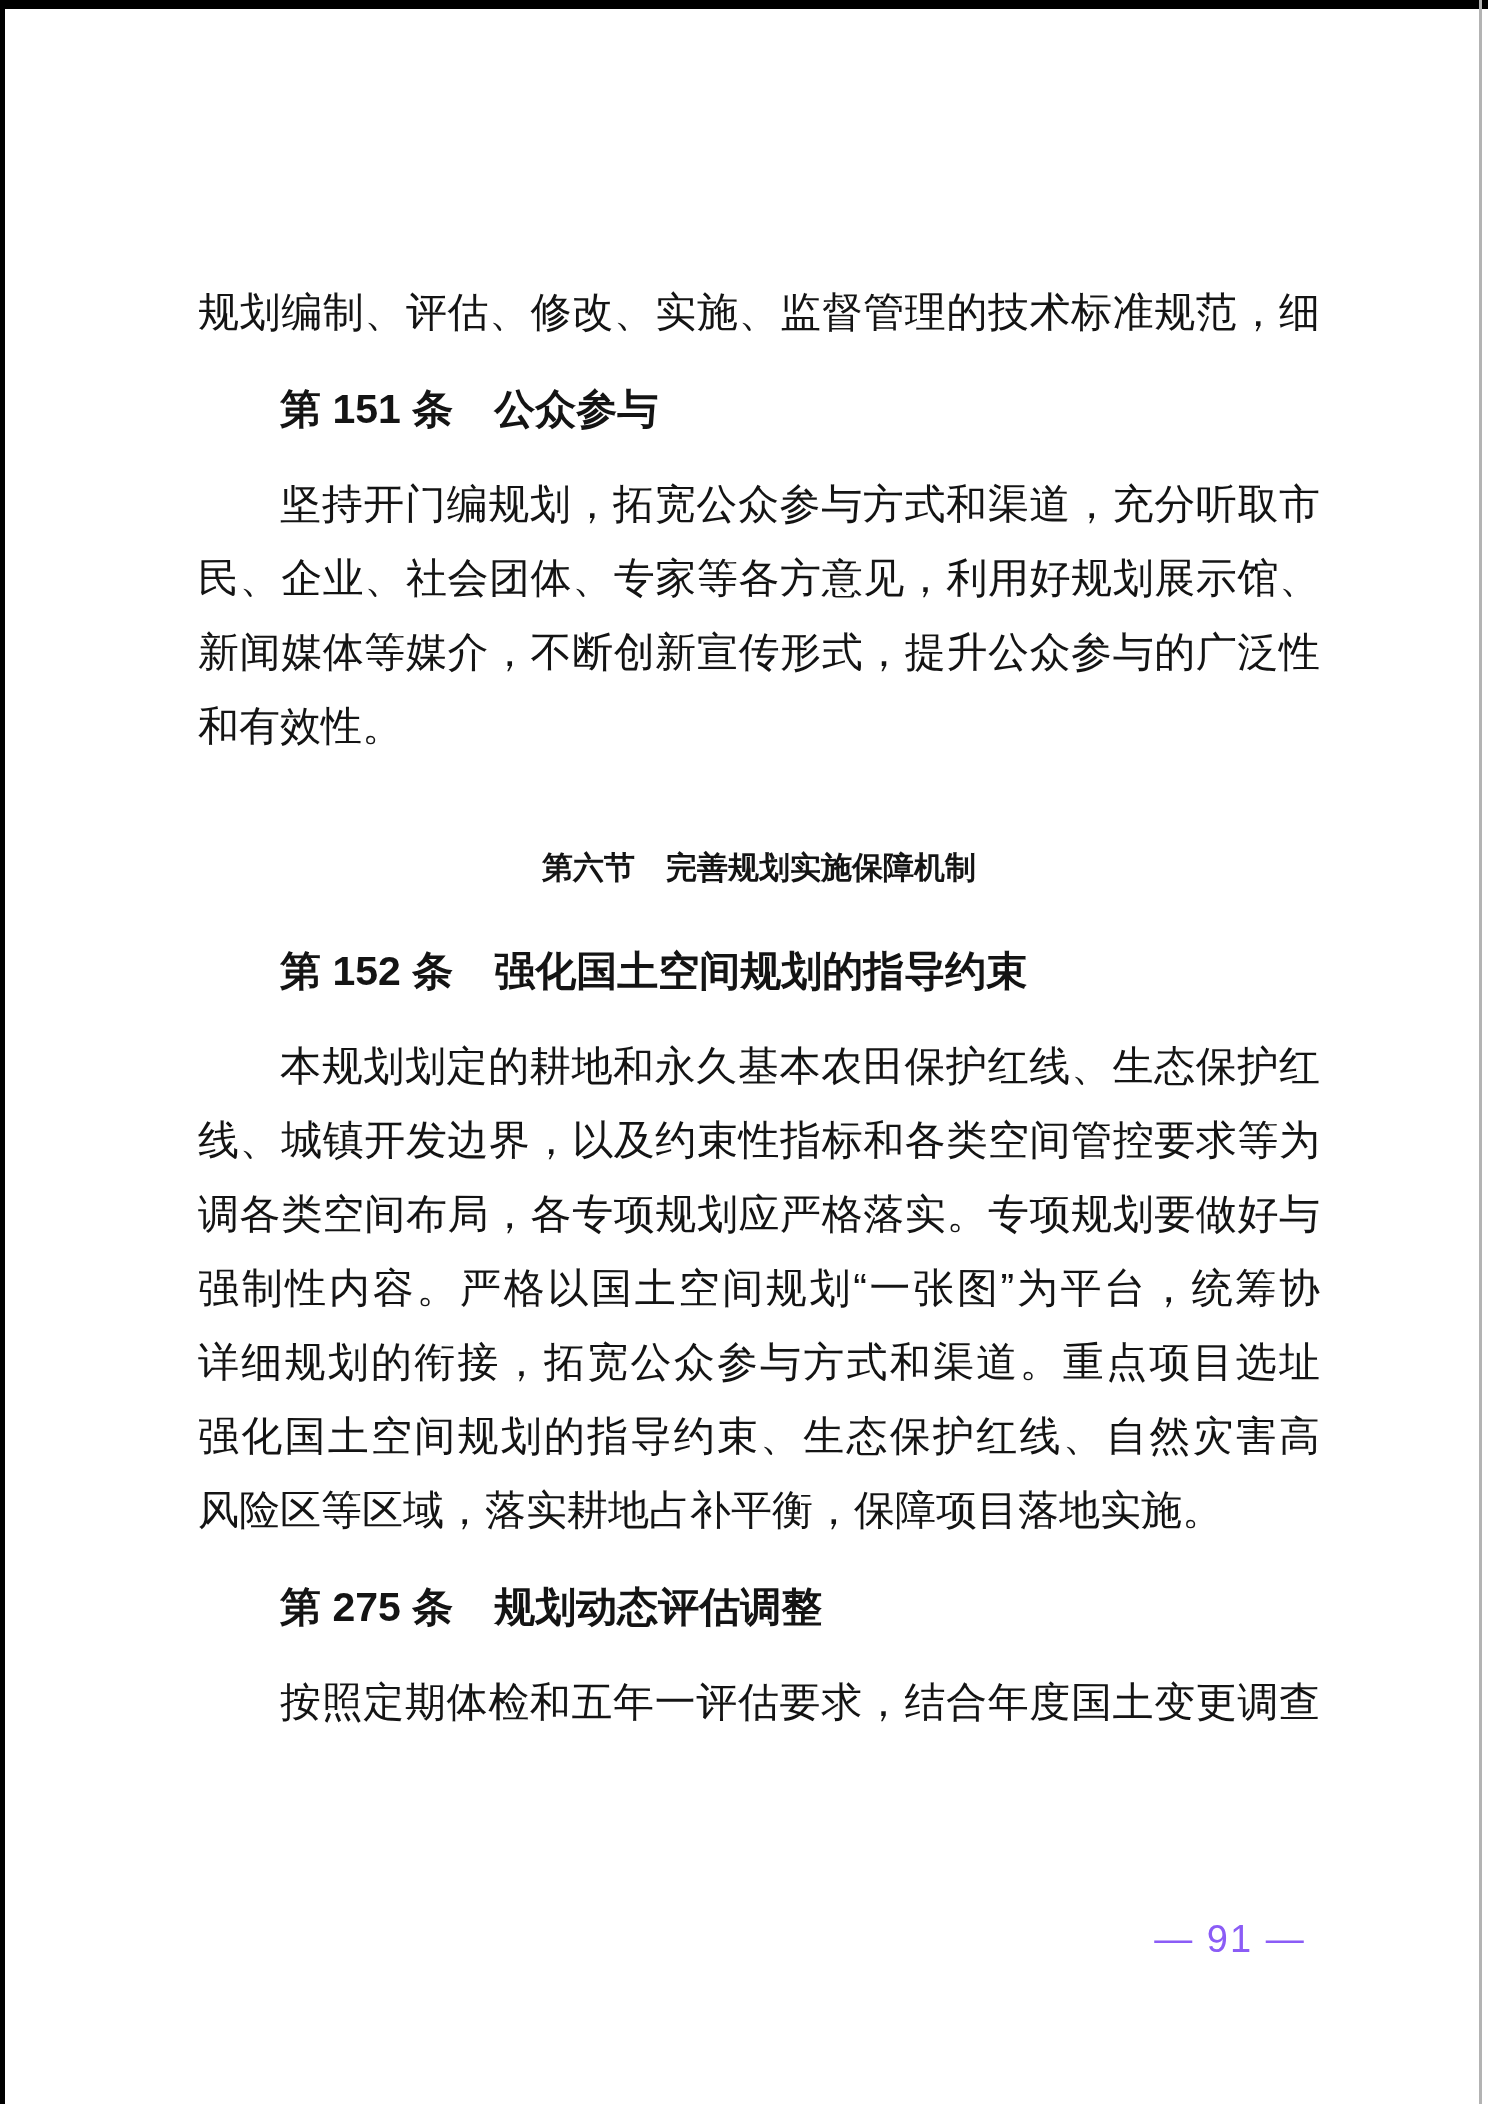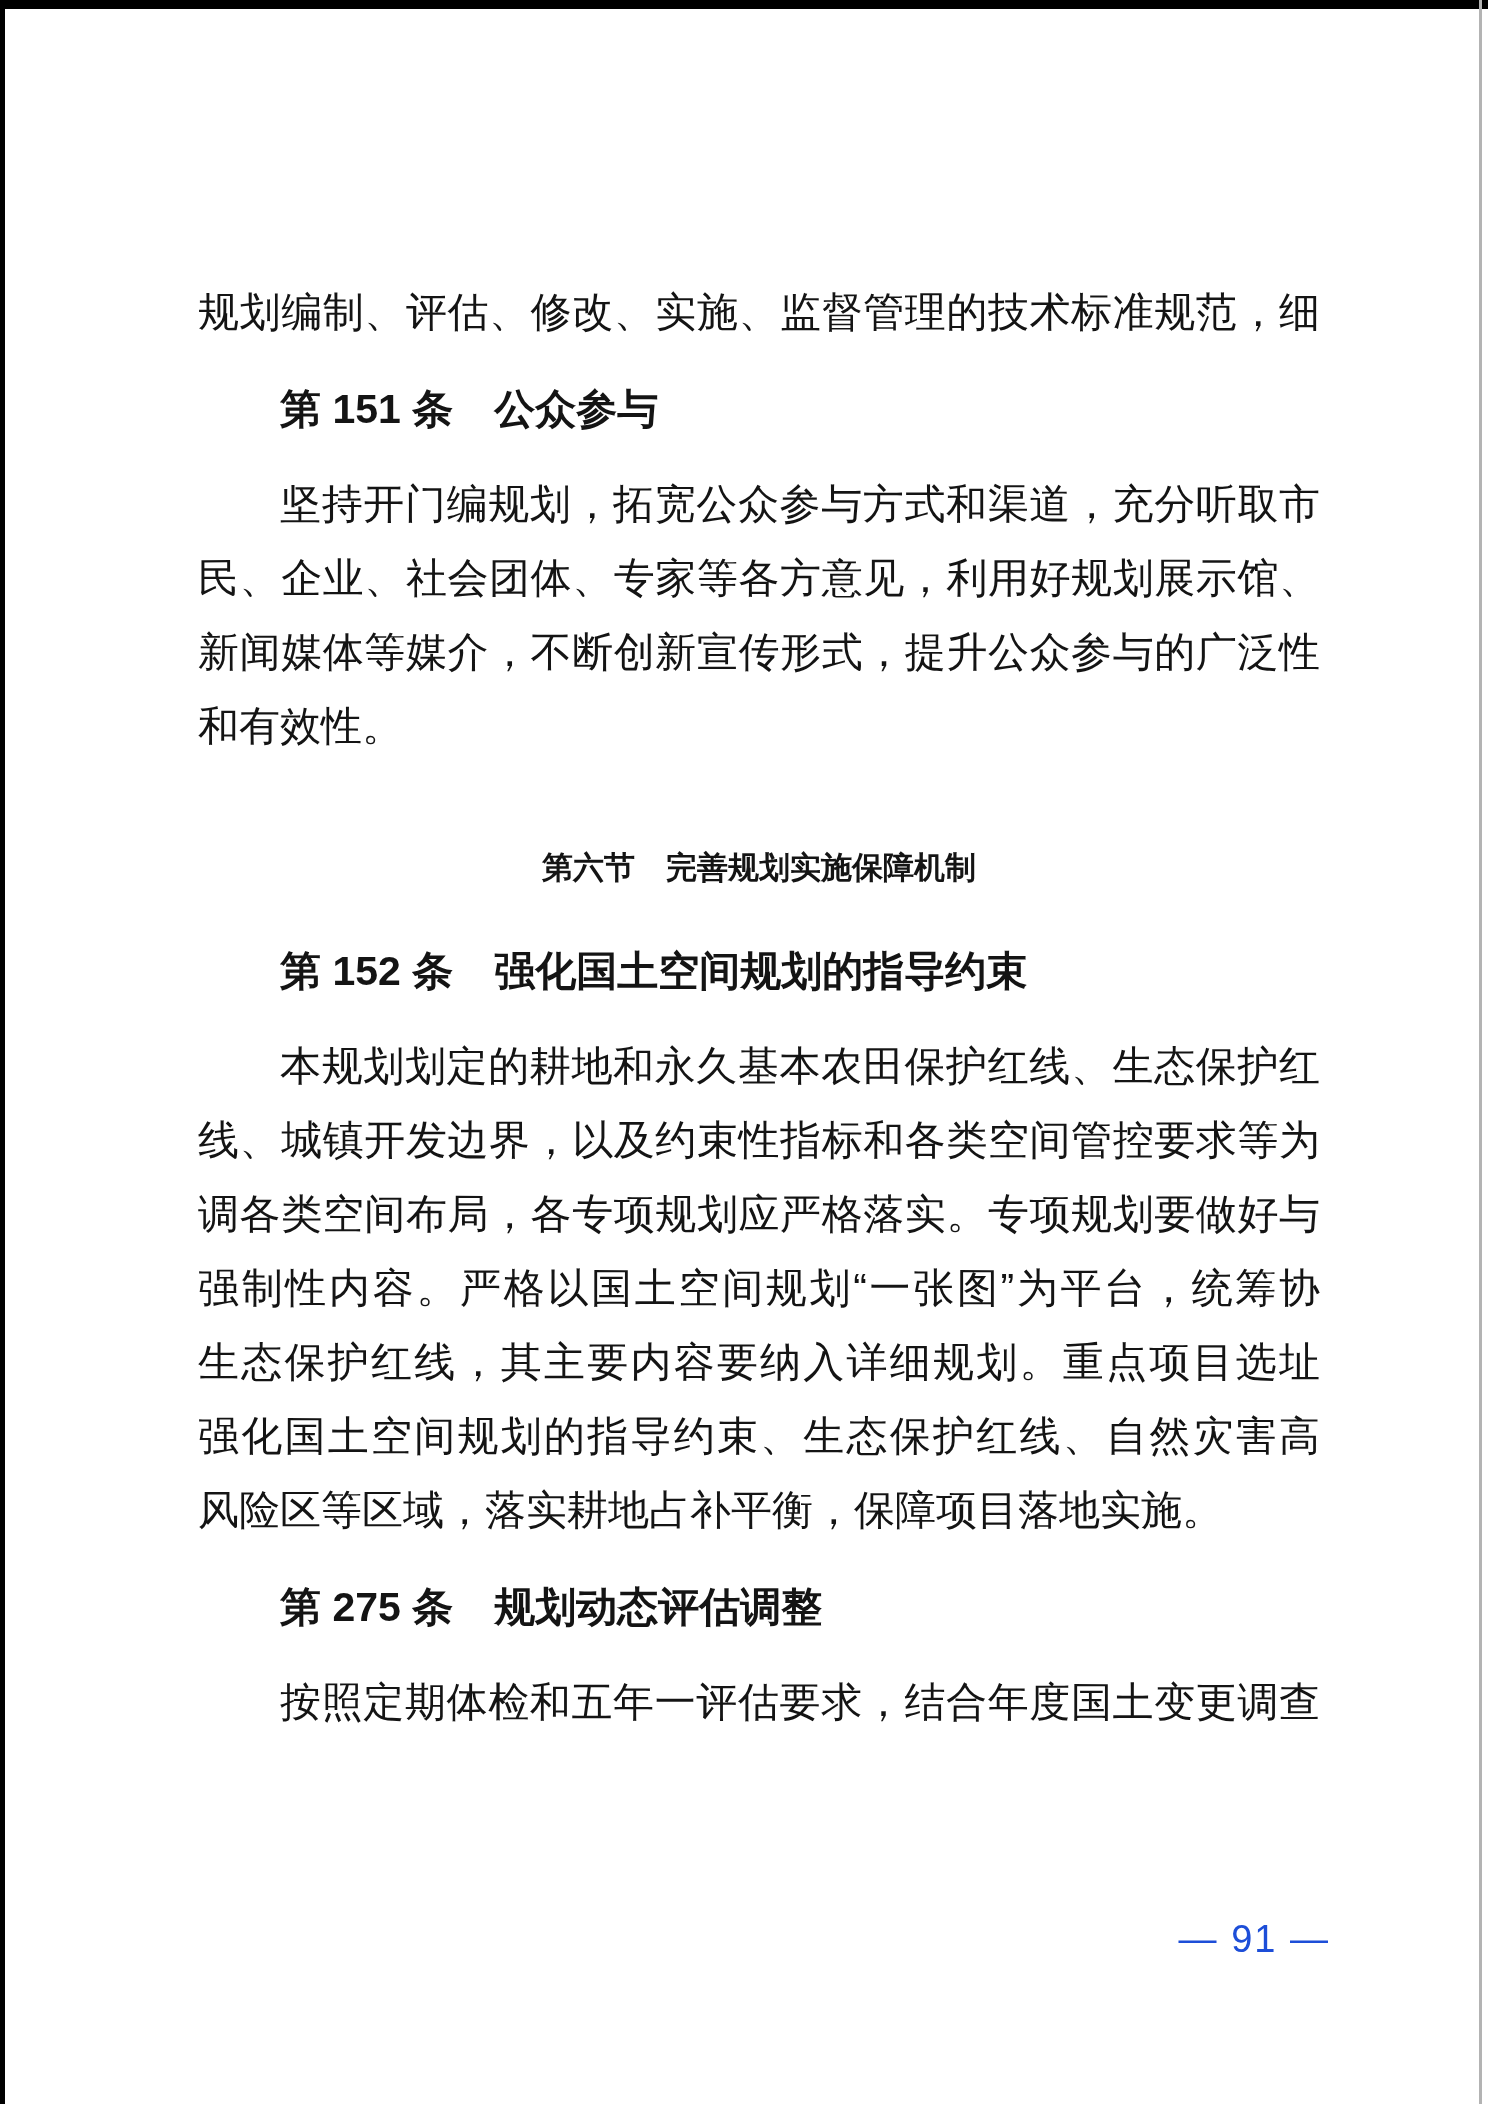--- a/index.html
+++ b/index.html
@@ -66,24 +66,24 @@
     margin-top: 68px;
     margin-bottom: 29px;
     font-size: 31px;
     overflow: hidden;
   }
   .page-number {
     position: absolute;
     left: 1130px;
     top: 1918px;
     width: 200px;
-    text-align: right;
+    text-align: center;
     font-size: 38px;
     letter-spacing: 2px;
-    color: #1d4ed8;
+    color: #8b5cf6;
   }
 </style>
 </head>
 <body>
 
 <div class="edge-top"></div>
 <div class="edge-left"></div>
 <div class="edge-right"></div>
 
 <div class="content">
@@ -103,21 +103,21 @@
 
   <div class="section-heading">第六节　完善规划实施保障机制</div>
 
   <div class="art-heading">第 152 条　强化国土空间规划的指导约束</div>
 
   <div class="para">
     <div class="line just indent">本规划划定的耕地和永久基本农田保护红线、生态保护红</div>
     <div class="line just">线、城镇开发边界，以及约束性指标和各类空间管控要求等为</div>
     <div class="line just">调各类空间布局，各专项规划应严格落实。专项规划要做好与</div>
     <div class="line just">强制性内容。严格以国土空间规划“一张图”为平台，统筹协</div>
-    <div class="line just">生态保护红线，其主要内容要纳入详细规划。重点项目选址</div>
+    <div class="line just">详细规划的衔接，拓宽公众参与方式和渠道。重点项目选址</div>
     <div class="line just">强化国土空间规划的指导约束、生态保护红线、自然灾害高</div>
     <div class="line">风险区等区域，落实耕地占补平衡，保障项目落地实施。</div>
   </div>
 
   <div class="art-heading">第 275 条　规划动态评估调整</div>
 
   <div class="para">
     <div class="line just indent">按照定期体检和五年一评估要求，结合年度国土变更调查</div>
   </div>
 

